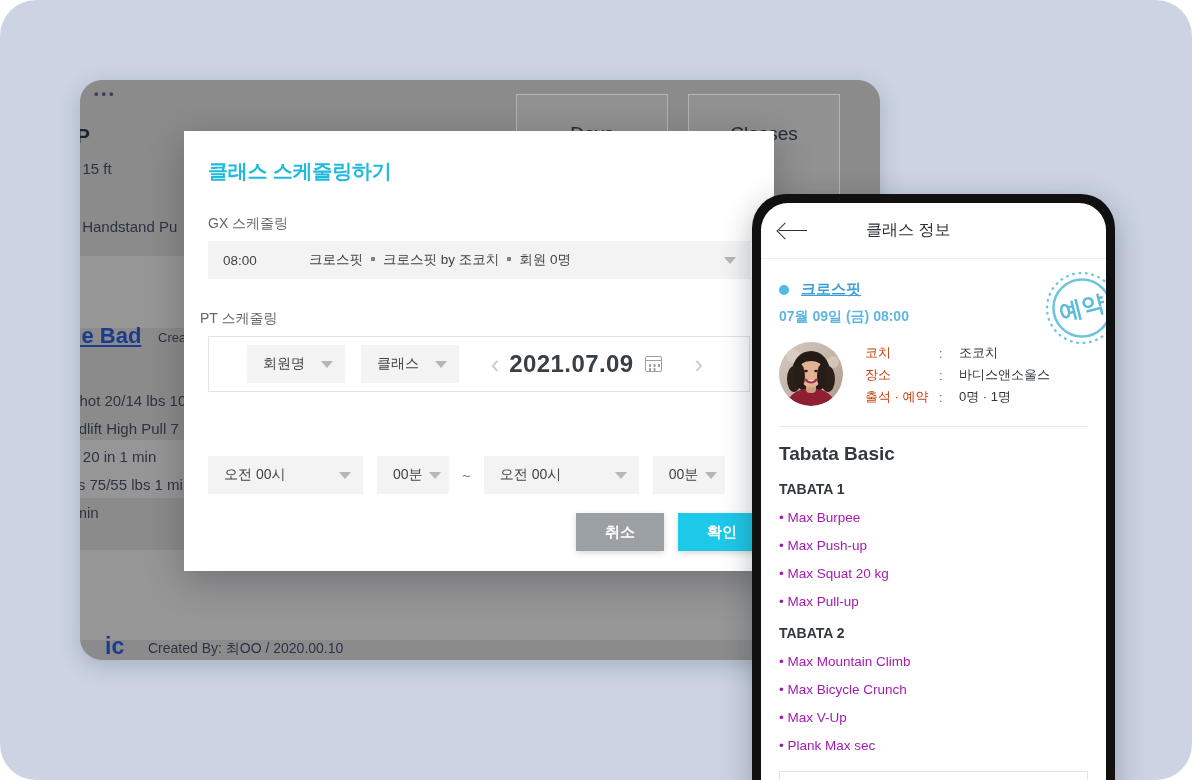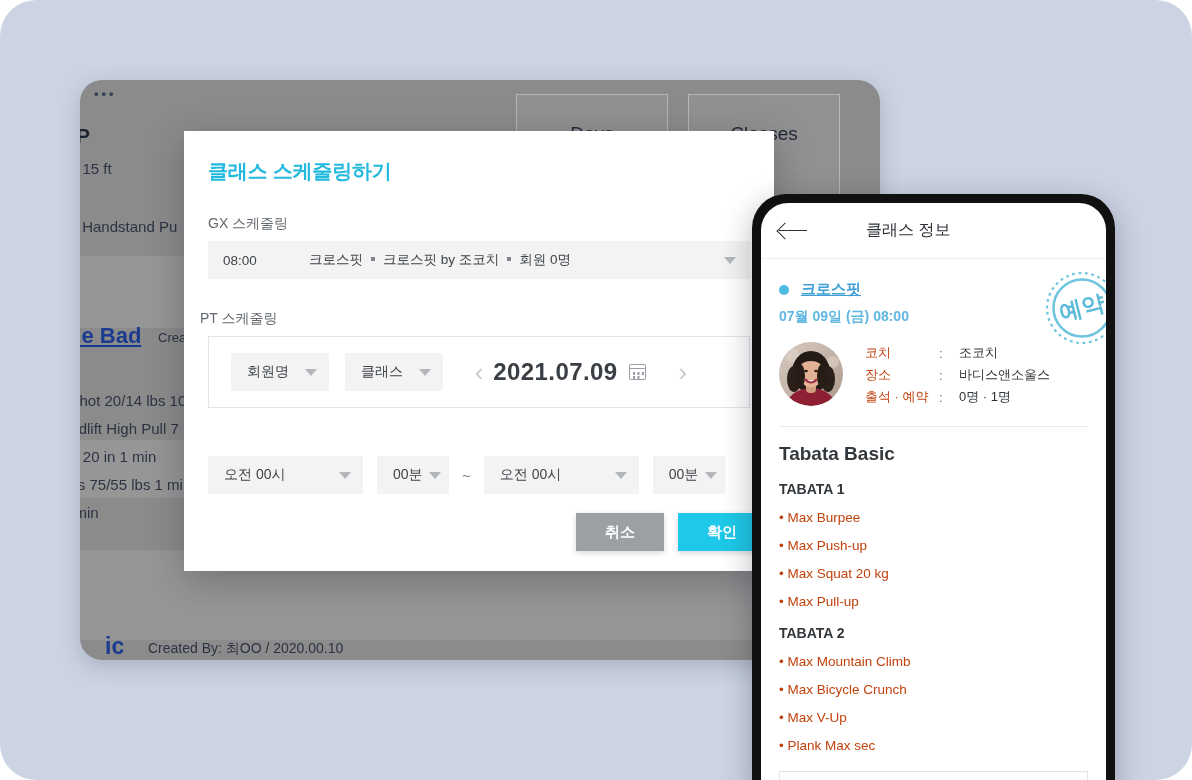--- a/index.html
+++ b/index.html
@@ -172,25 +172,26 @@
     border-right: 6px solid transparent;
     border-top: 7px solid #b3b7bb;
   }
   .m-gxrow .caret { position: absolute; right: 14px; }
 
   .m-ptbox {
     position: absolute;
     left: 24px;
     top: 205px;
     width: 542px;
-    height: 72px;
+    height: 56px;
     border: 1px solid #e2e4e6;
     box-sizing: border-box;
     display: flex;
     align-items: center;
+    padding-left: 16px;
   }
   .sel {
     background: #f3f3f3;
     height: 38px;
     display: flex;
     align-items: center;
     justify-content: space-between;
     padding: 0 12px 0 16px;
     box-sizing: border-box;
     font-size: 14px;
@@ -393,21 +394,21 @@
     margin-top: 16px;
   }
   .wo-sec {
     font-size: 14px;
     font-weight: 700;
     color: #33383d;
     margin-top: 16px;
   }
   .wo-item {
     font-size: 13.5px;
-    color: #c2410c;
+    color: #a21caf;
     margin-top: 13px;
   }
   .wo-note {
     margin-top: 18px;
     border: 1px solid #e2e4e6;
     padding: 11px 14px;
     font-size: 13.5px;
     color: #4a4f55;
     box-sizing: border-box;
   }

